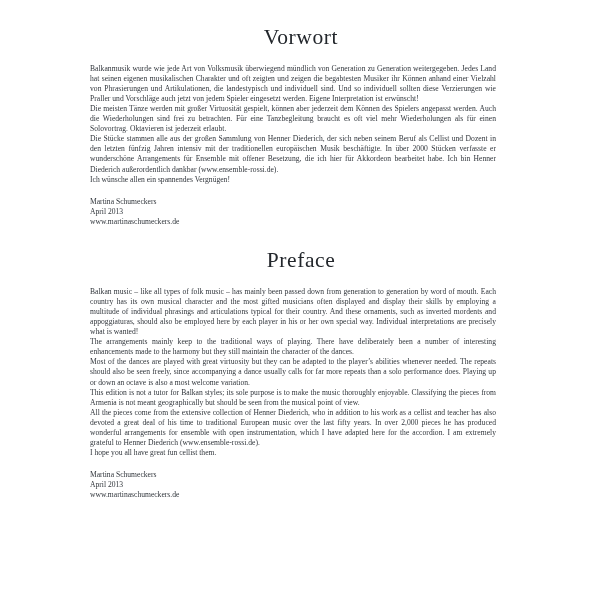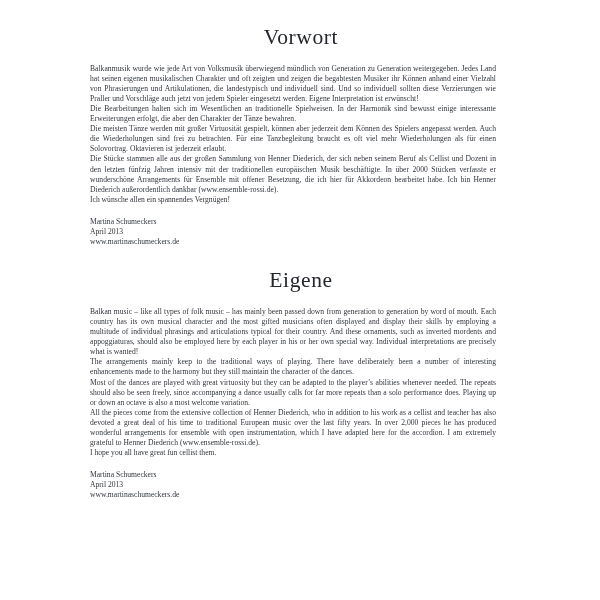--- a/index.html
+++ b/index.html
@@ -75,41 +75,41 @@
 </head>
 <body>
 
 <div class="page">
 
   <section class="section section-de">
 
     <h1 class="heading">Vorwort</h1>
 
     <p class="para">Balkanmusik wurde wie jede Art von Volksmusik überwiegend mündlich von Generation zu Generation weitergegeben. Jedes Land hat seinen eigenen musikalischen Charakter und oft zeigten und zeigen die begabtesten Musiker ihr Können anhand einer Vielzahl von Phrasierungen und Artikulationen, die landestypisch und individuell sind. Und so individuell sollten diese Verzierungen wie Praller und Vorschläge auch jetzt von jedem Spieler eingesetzt werden. Eigene Interpretation ist erwünscht!</p>
-    <p class="para">Die Bearbeitungen halten sich im Wesentlichen an traditionelle Spielweisen. In der Harmonik sind bewusst einige interessante Erweiterungen erfolgt, die aber den Charakter der Tänze bewahren.</p>
     <p class="para">Die meisten Tänze werden mit großer Virtuosität gespielt, können aber jederzeit dem Können des Spielers angepasst werden. Auch die Wiederholungen sind frei zu betrachten. Für eine Tanzbegleitung braucht es oft viel mehr Wiederholungen als für einen Solovortrag. Oktavieren ist jederzeit erlaubt.</p>
     <p class="para">Die Stücke stammen alle aus der großen Sammlung von Henner Diederich, der sich neben seinem Beruf als Cellist und Dozent in den letzten fünfzig Jahren intensiv mit der traditionellen europäischen Musik beschäftigte. In über 2000 Stücken verfasste er wunderschöne Arrangements für Ensemble mit offener Besetzung, die ich hier für Akkordeon bearbeitet habe. Ich bin Henner Diederich außerordentlich dankbar (www.ensemble-rossi.de).</p>
 
     <p class="sig-line closing">Ich wünsche allen ein spannendes Vergnügen!</p>
 
     <div class="sig-block">
       <p class="sig-line">Martina Schumeckers</p>
       <p class="sig-line">April 2013</p>
       <p class="sig-line">www.martinaschumeckers.de</p>
     </div>
 
   </section>
 
   <section class="section section-en">
 
-    <h1 class="heading heading-en">Eigene</h1>
+    <h1 class="heading heading-en">Preface</h1>
 
     <p class="para">Balkan music – like all types of folk music – has mainly been passed down from generation to generation by word of mouth. Each country has its own musical character and the most gifted musicians often displayed and display their skills by employing a multitude of individual phrasings and articulations typical for their country. And these ornaments, such as inverted mordents and appoggiaturas, should also be employed here by each player in his or her own special way. Individual interpretations are precisely what is wanted!</p>
     <p class="para">The arrangements mainly keep to the traditional ways of playing. There have deliberately been a number of interesting enhancements made to the harmony but they still maintain the character of the dances.</p>
     <p class="para">Most of the dances are played with great virtuosity but they can be adapted to the player’s abilities whenever needed. The repeats should also be seen freely, since accompanying a dance usually calls for far more repeats than a solo performance does. Playing up or down an octave is also a most welcome variation.</p>
+    <p class="para">This edition is not a tutor for Balkan styles; its sole purpose is to make the music thoroughly enjoyable. Classifying the pieces from Armenia is not meant geographically but should be seen from the musical point of view.</p>
     <p class="para">All the pieces come from the extensive collection of Henner Diederich, who in addition to his work as a cellist and teacher has also devoted a great deal of his time to traditional European music over the last fifty years. In over 2,000 pieces he has produced wonderful arrangements for ensemble with open instrumentation, which I have adapted here for the accordion. I am extremely grateful to Henner Diederich (www.ensemble-rossi.de).</p>
 
     <p class="sig-line closing">I hope you all have great fun cellist them.</p>
 
     <div class="sig-block">
       <p class="sig-line">Martina Schumeckers</p>
       <p class="sig-line">April 2013</p>
       <p class="sig-line">www.martinaschumeckers.de</p>
     </div>
 

